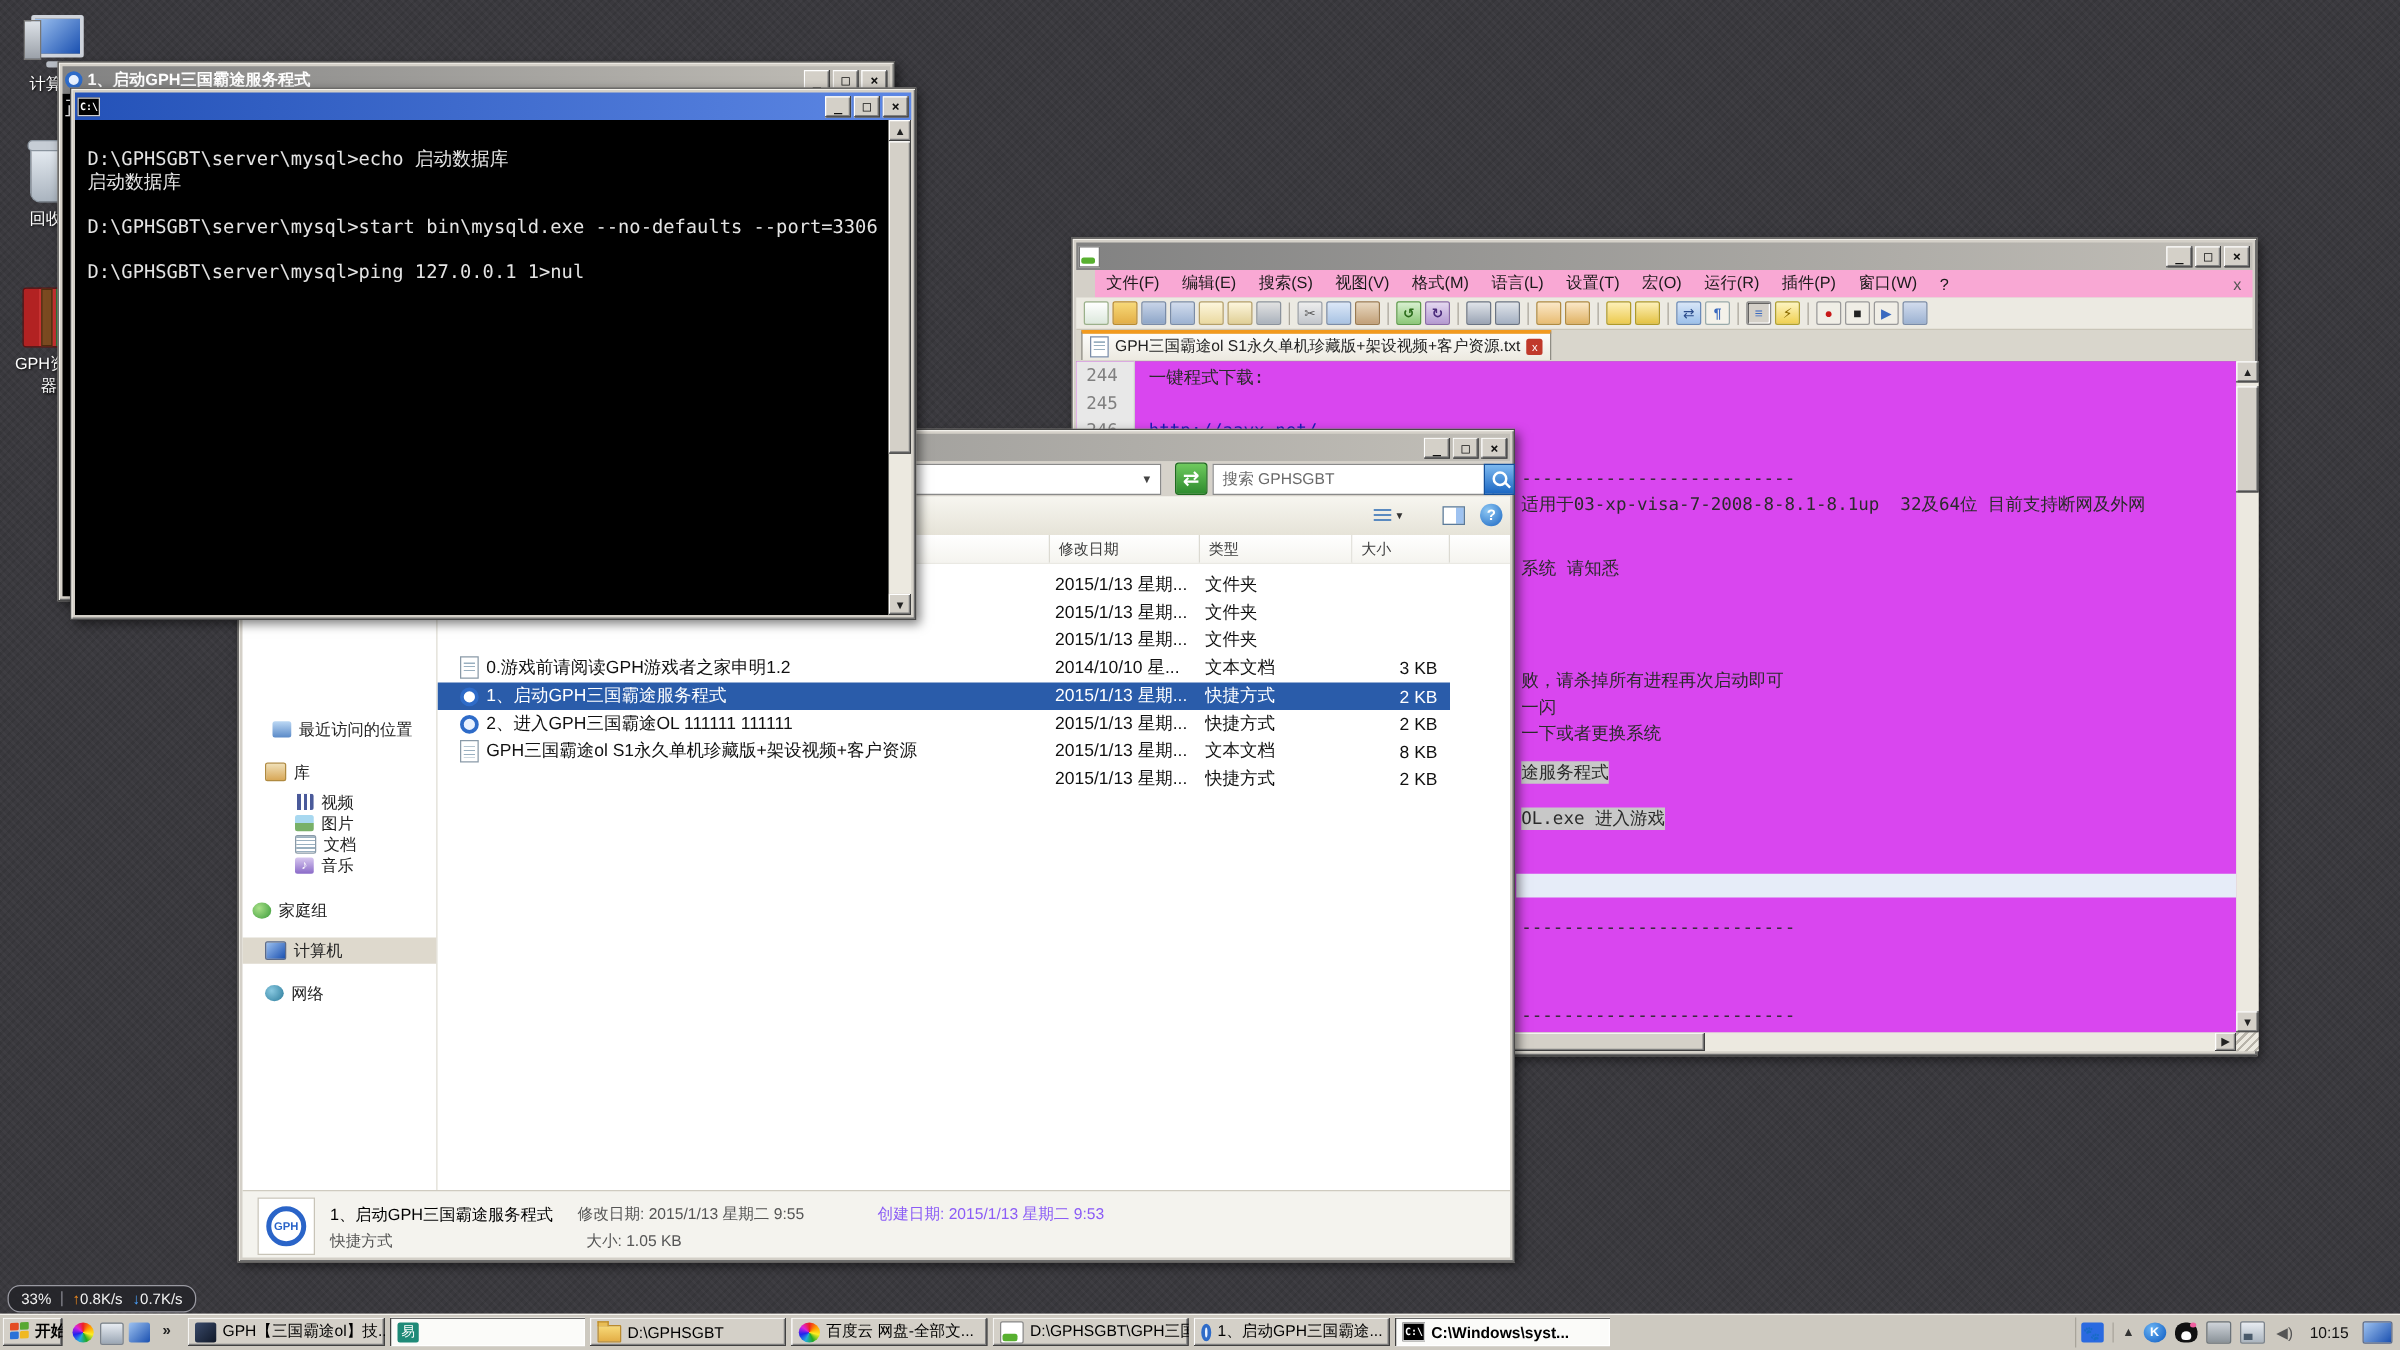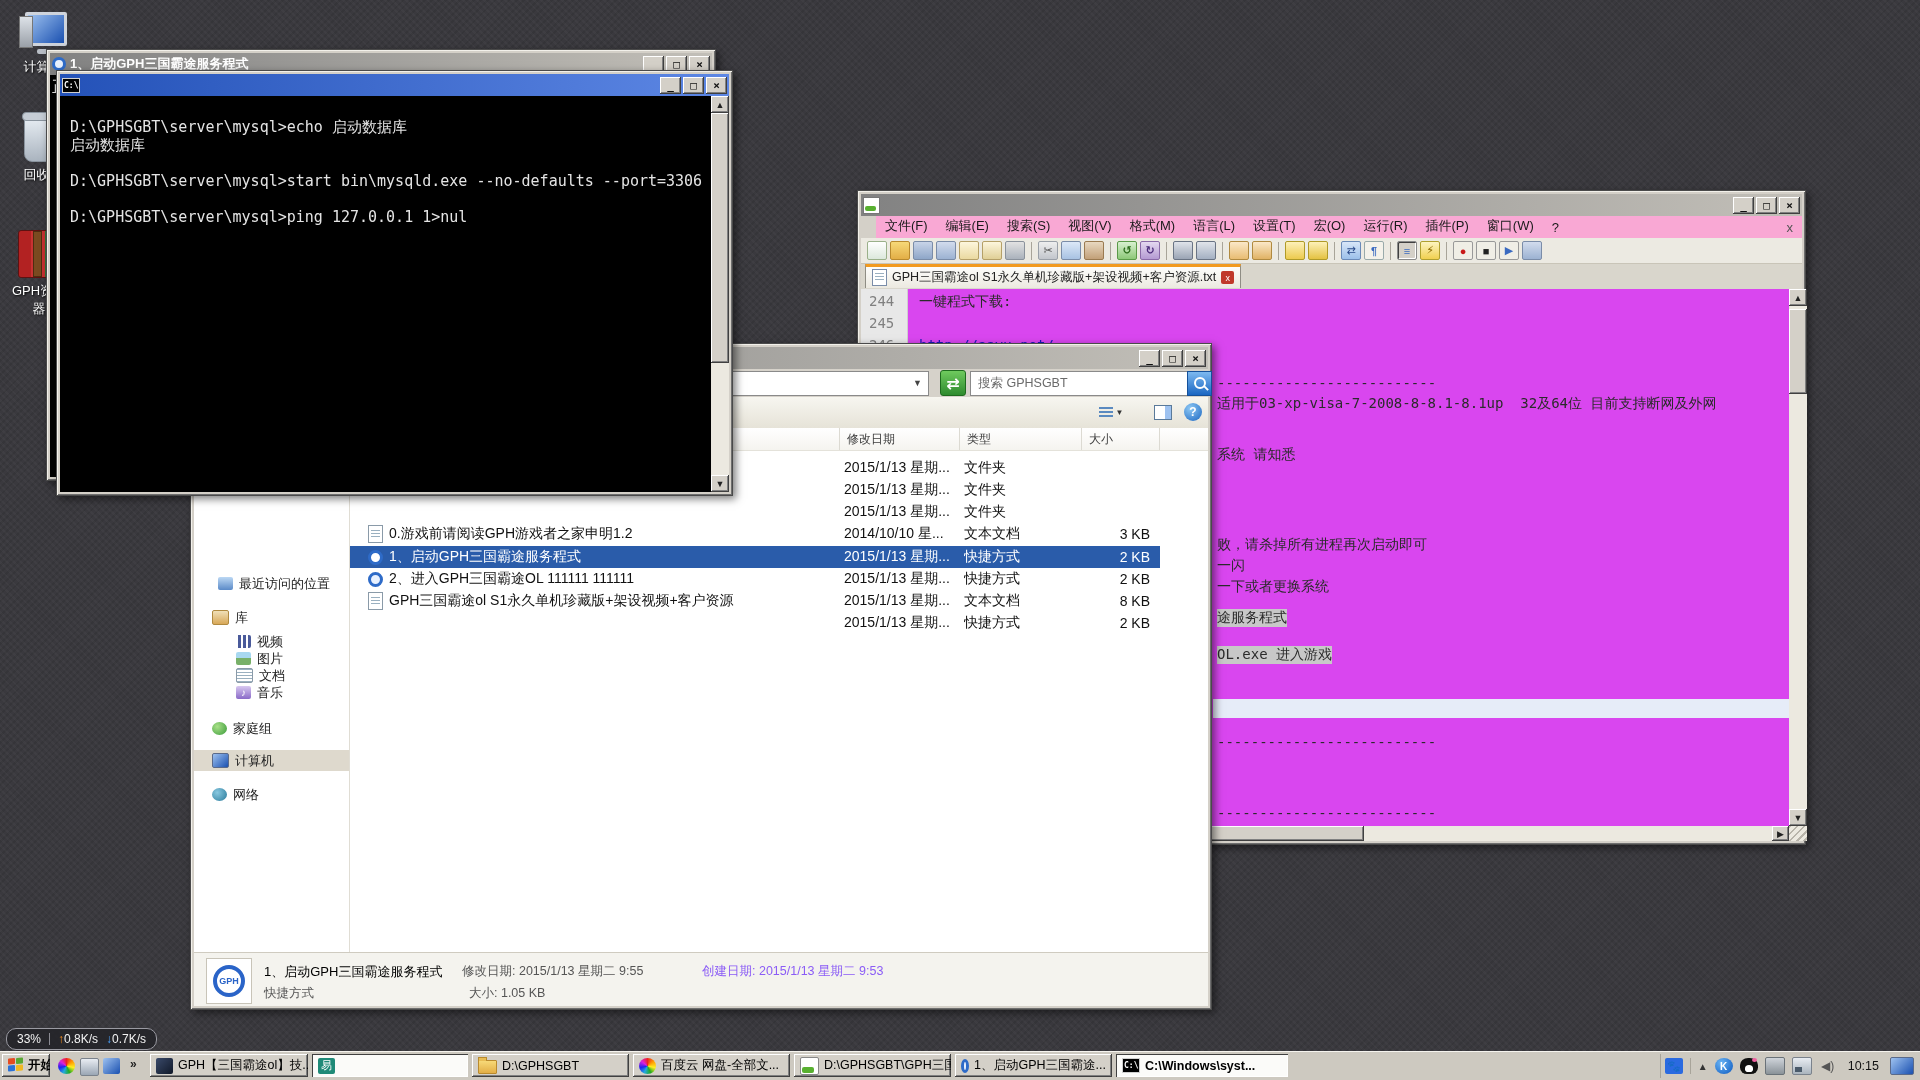--- a/index.html
+++ b/index.html
@@ -279,21 +279,21 @@
           <span>图片</span>
         </div>
         <div class="sbitem" style="top:237px;padding-left:42px">
           <span class="sico" style="background:#fff;border:1px solid #8a9aa8;background-image:repeating-linear-gradient(#9ab0c0 0 1px,transparent 1px 3px)"></span>
           <span>文档</span>
         </div>
         <div class="sbitem" style="top:254px;padding-left:42px">
           <span class="sico" style="background:linear-gradient(#d8c8f0,#8a6ac8);color:#fff;font-size:10px;display:flex;align-items:center;justify-content:center">♪</span>
           <span>音乐</span>
         </div>
-        <div class="sbitem" style="top:290px;padding-left:18px">
+        <div class="sbitem" style="top:290px;padding-left:8px">
           <span class="sico" style="border-radius:50%;background:radial-gradient(circle at 35% 35%,#a8e088,#3a9a3a)"></span>
           <span>家庭组</span>
         </div>
         <div class="sbitem" style="top:322px;padding-left:18px;background:#ded9cd;width:137px">
           <span class="sico" style="background:linear-gradient(135deg,#9ec2f0,#1a50b0);border:1px solid #5a6a8a"></span>
           <span>计算机</span>
         </div>
         <div class="sbitem" style="top:356px;padding-left:18px">
           <span class="sico" style="border-radius:50%;background:radial-gradient(circle at 35% 35%,#88c8e0,#2a7a9a)"></span>
           <span>网络</span>

